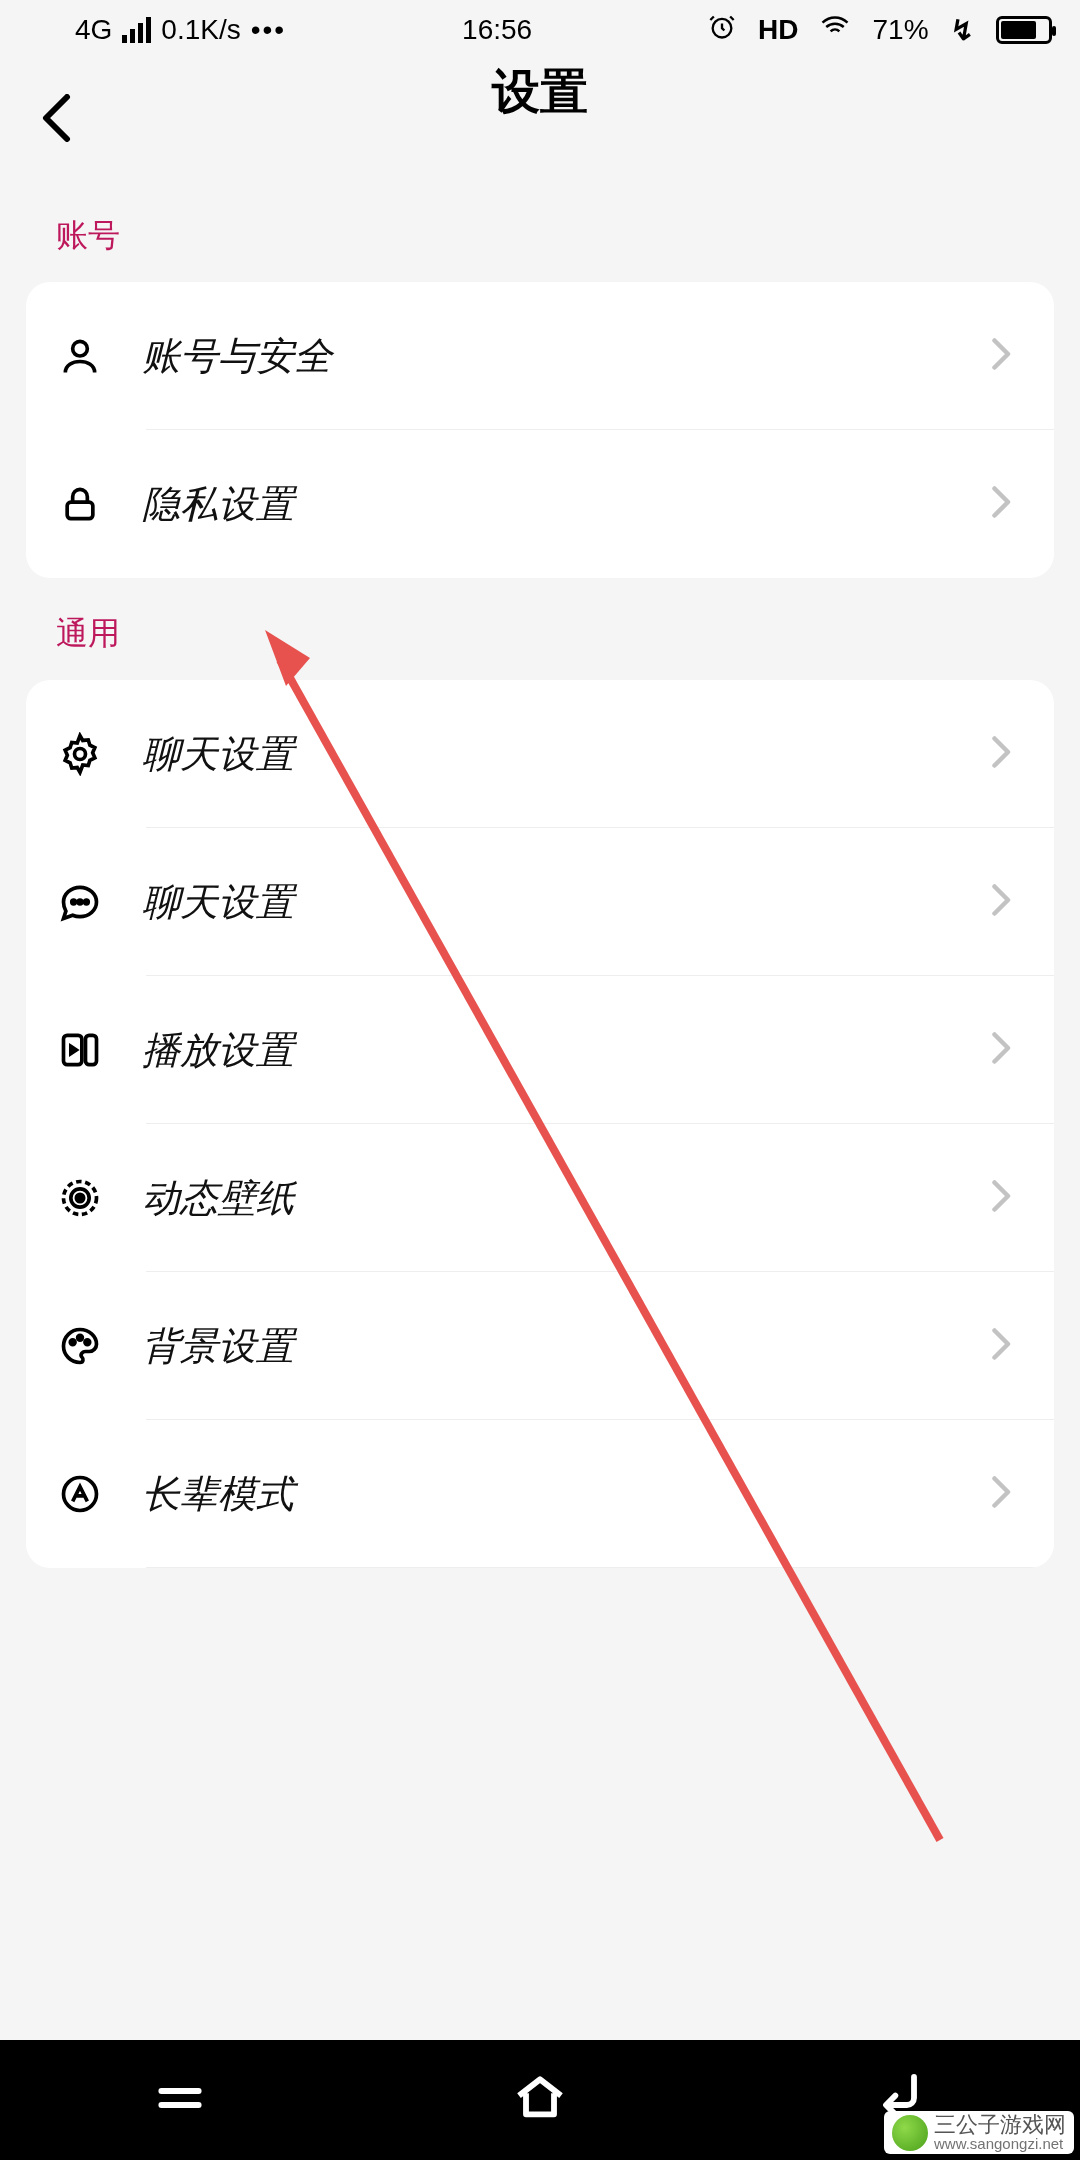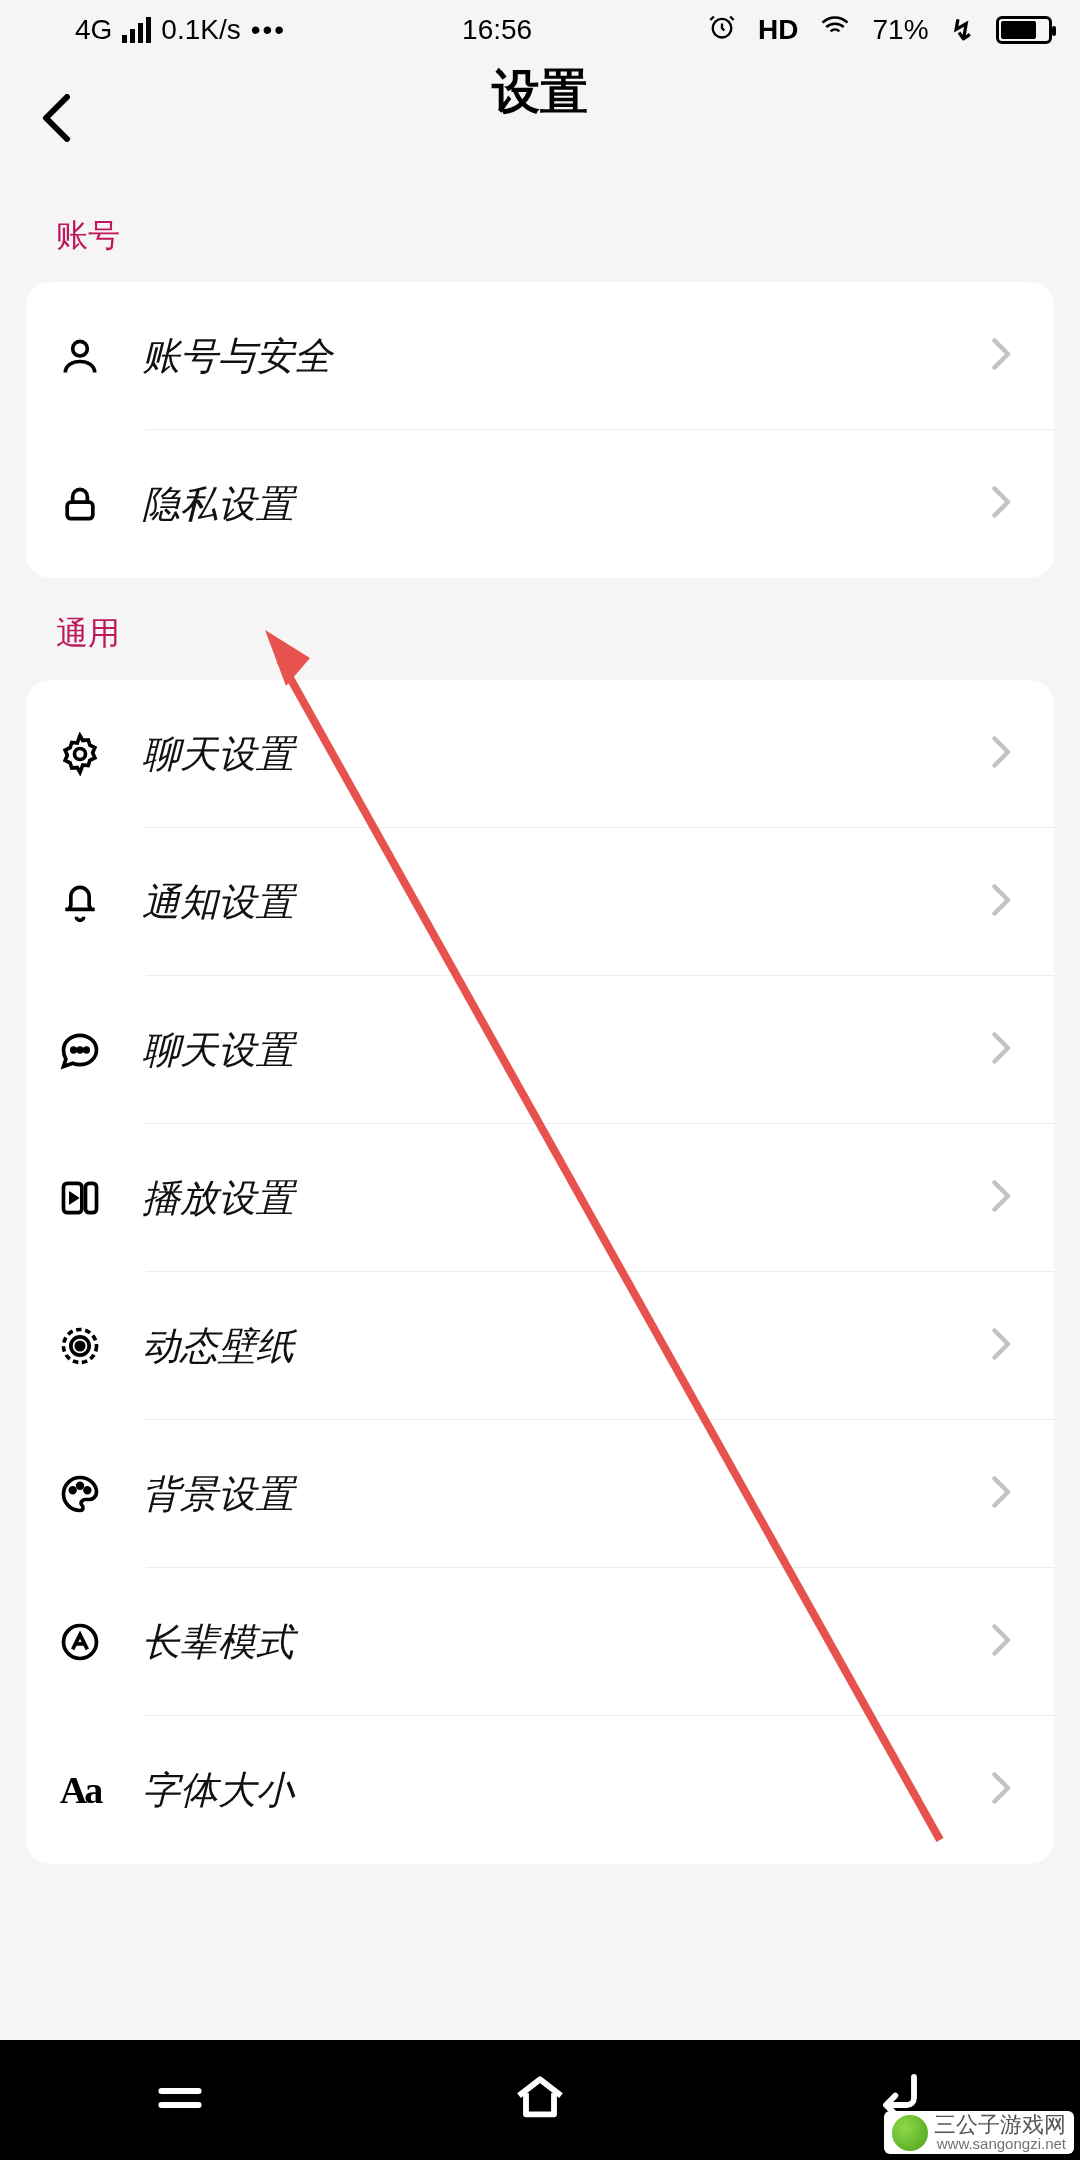--- a/index.html
+++ b/index.html
@@ -110,21 +110,20 @@
 
     .watermark {
       position: absolute;
       bottom: 6px; right: 6px;
       display: flex; align-items: center; gap: 6px;
       font-size: 22px;
       color: #555;
       background: #fff;
       padding: 2px 8px;
       border-radius: 6px;
-      text-align: right;
     }
     .wm-logo {
       width: 36px; height: 36px; border-radius: 50%;
       background: radial-gradient(circle at 35% 35%, #8fd94a, #4aa01a);
       position: relative;
     }
     .wm-text { display:flex; flex-direction:column; line-height:1.05; }
     .wm-sub { font-size: 15px; color:#737373; }
     .aa-icon { font-size: 38px; font-weight: 600; letter-spacing: -3px; font-family: Georgia, serif;}
   </style>
@@ -219,34 +218,20 @@
     </span>
     <span class="row-label">聊天设置</span>
     <span class="row-chevron">
       <svg width="24" height="36" viewBox="0 0 16 24" fill="none" stroke="#888" stroke-width="3" stroke-linecap="round" stroke-linejoin="round">
           <polyline points="3,3 12,12 3,21"></polyline>
         </svg>
     </span>
     <span class="divider"></span>
   </div>
 
-  <div class="row">
-    <span class="row-icon">
-      <svg width="44" height="44" viewBox="0 0 24 24" fill="none" stroke="#000" stroke-width="2">
-          <path d="M18 16H6l1-2V9a5 5 0 0110 0v5l1 2zM4 16h16M10 20a2 2 0 004 0"></path>
-        </svg>
-    </span>
-    <span class="row-label">通知设置</span>
-    <span class="row-chevron">
-      <svg width="24" height="36" viewBox="0 0 16 24" fill="none" stroke="#888" stroke-width="3" stroke-linecap="round" stroke-linejoin="round">
-          <polyline points="3,3 12,12 3,21"></polyline>
-        </svg>
-    </span>
-    <span class="divider"></span>
-  </div>
 
   <div class="row">
     <span class="row-icon">
       <svg width="44" height="44" viewBox="0 0 24 24" fill="none" stroke="#000" stroke-width="2">
           <path d="M21 12c0 4.4-4 8-9 8-1.4 0-2.8-.3-4-.8L3 21l1.3-4C3.5 15.6 3 13.9 3 12c0-4.4 4-8 9-8s9 3.6 9 8z"></path>
           <circle cx="8.5" cy="12" r="1" fill="#000"></circle>
           <circle cx="12" cy="12" r="1" fill="#000"></circle>
           <circle cx="15.5" cy="12" r="1" fill="#000"></circle>
         </svg>
     </span>
@@ -320,31 +305,20 @@
     </span>
     <span class="row-label">长辈模式</span>
     <span class="row-chevron">
       <svg width="24" height="36" viewBox="0 0 16 24" fill="none" stroke="#888" stroke-width="3" stroke-linecap="round" stroke-linejoin="round">
           <polyline points="3,3 12,12 3,21"></polyline>
         </svg>
     </span>
     <span class="divider"></span>
   </div>
 
-  <div class="row">
-    <span class="row-icon">
-      <span class="aa-icon">Aa</span>
-    </span>
-    <span class="row-label">字体大小</span>
-    <span class="row-chevron">
-      <svg width="24" height="36" viewBox="0 0 16 24" fill="none" stroke="#888" stroke-width="3" stroke-linecap="round" stroke-linejoin="round">
-          <polyline points="3,3 12,12 3,21"></polyline>
-        </svg>
-    </span>
-  </div>
 
 </div>
 
 <svg class="arrow-annot" width="760" height="1270" viewBox="0 0 760 1270">
   <line x1="700" y1="1240" x2="40" y2="60" stroke="#e7524f" stroke-width="8"></line>
   <polygon points="25,30 70,58 46,86" fill="#e7524f"></polygon>
 </svg>
 
 <div class="navbar">
   <span>

